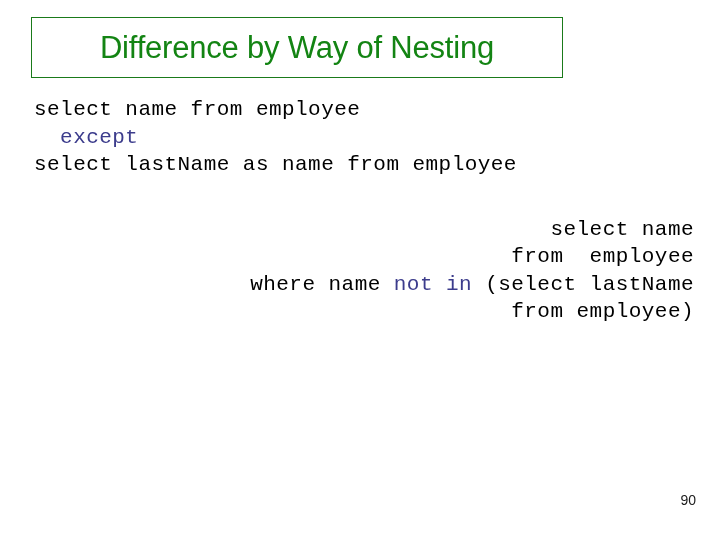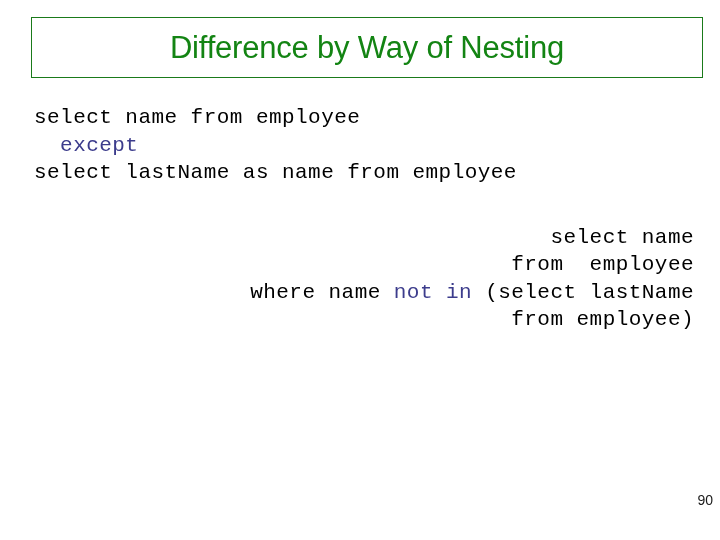--- a/index.html
+++ b/index.html
@@ -13,21 +13,21 @@
     font-family: "Liberation Sans", sans-serif;
     overflow: hidden;
     position: relative;
   }
 
   
   #title-box {
     position: absolute;
     left: 31px;
     top: 17px;
-    width: 672px;
+    width: 532px;
     height: 61px;
     box-sizing: border-box;
     border: 1px solid #1a7a1a;
     display: flex;
     align-items: center;
     justify-content: center;
     background: #ffffff;
   }
   #title-text {
     font-family: "Liberation Sans", sans-serif;
@@ -46,32 +46,32 @@
     width: 660px;
   }
   .code-block {
     font-family: "Liberation Mono", "DejaVu Sans Mono", monospace;
     font-size: 21px;
     line-height: 27.5px;
     color: #000000;
     white-space: pre;
     letter-spacing: 0.45px;
   }
-  #block-1 { margin-top: 8px; }
+  #block-1 { margin-top: 0px; }
   #block-2 { margin-top: 37px; text-align: right; }
   #block-3 { margin-top: 37px; }
 
   .kw {
     color: #3c3c8c;
   }
 
   
   #page-number {
     position: absolute;
-    right: 7px;
+    right: 24px;
     top: 492px;
     font-family: "Liberation Sans", sans-serif;
     font-size: 14px;
     color: #1a1a1a;
     text-align: right;
   }
 </style>
 </head>
 <body>
 

